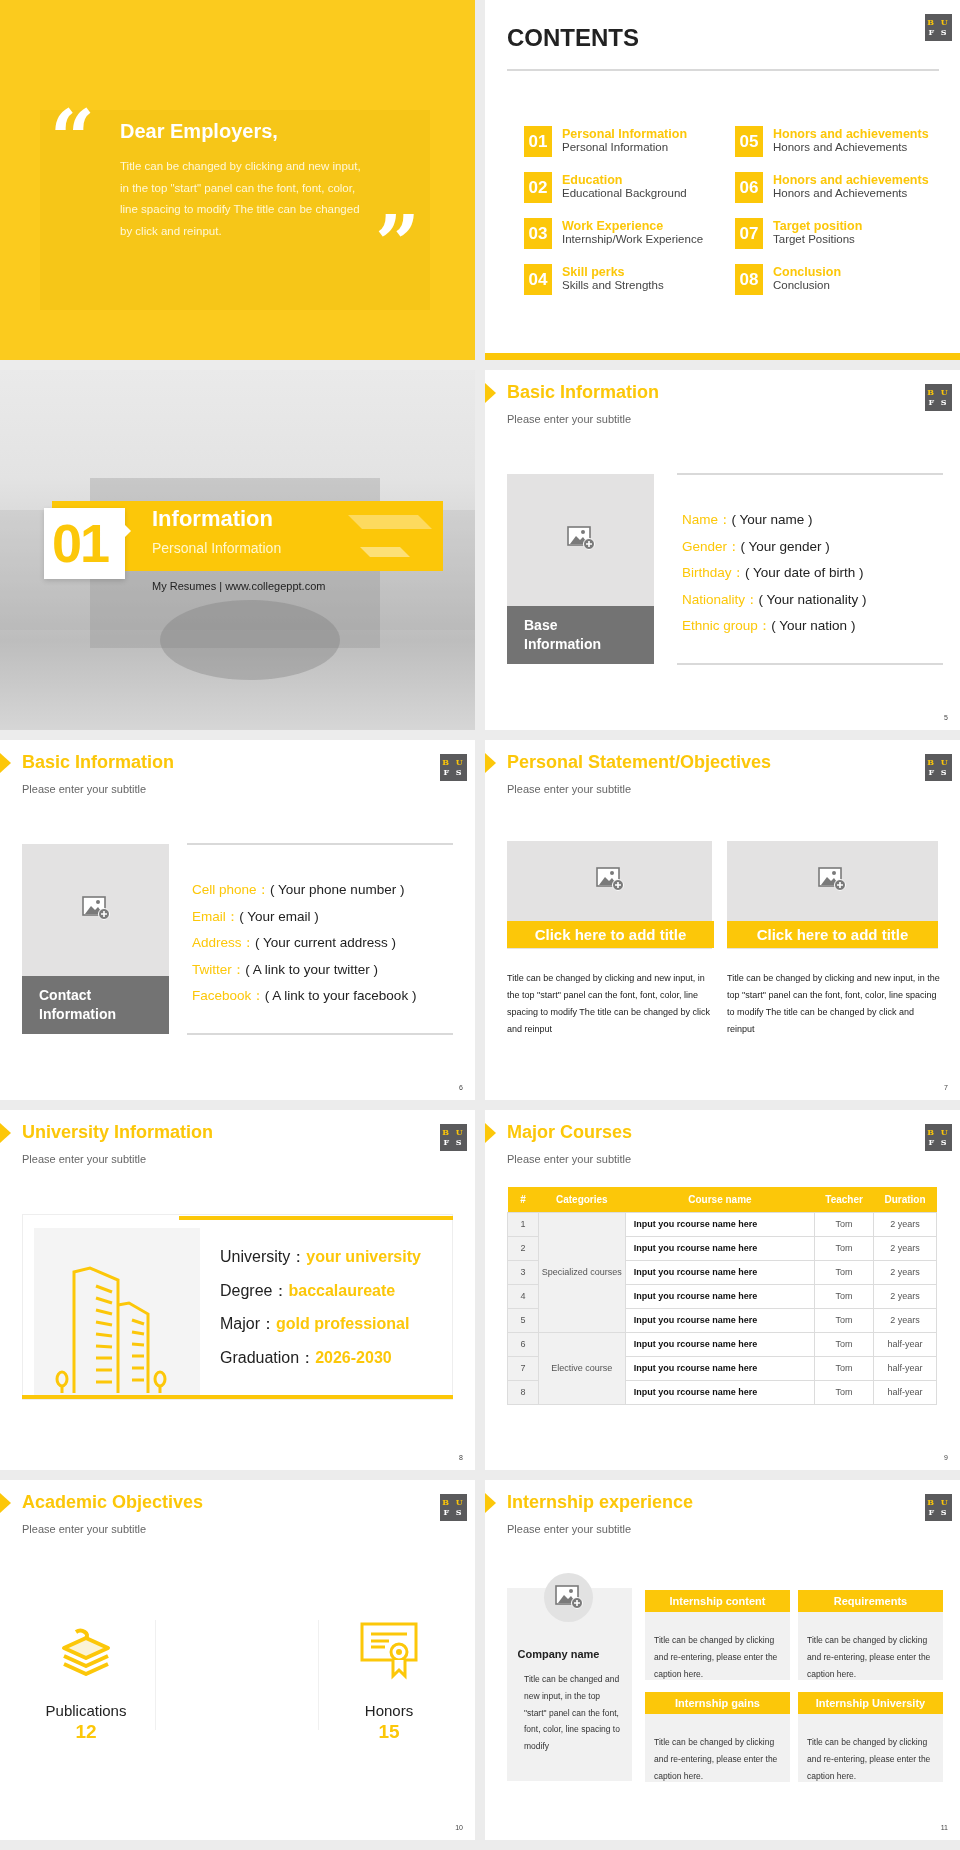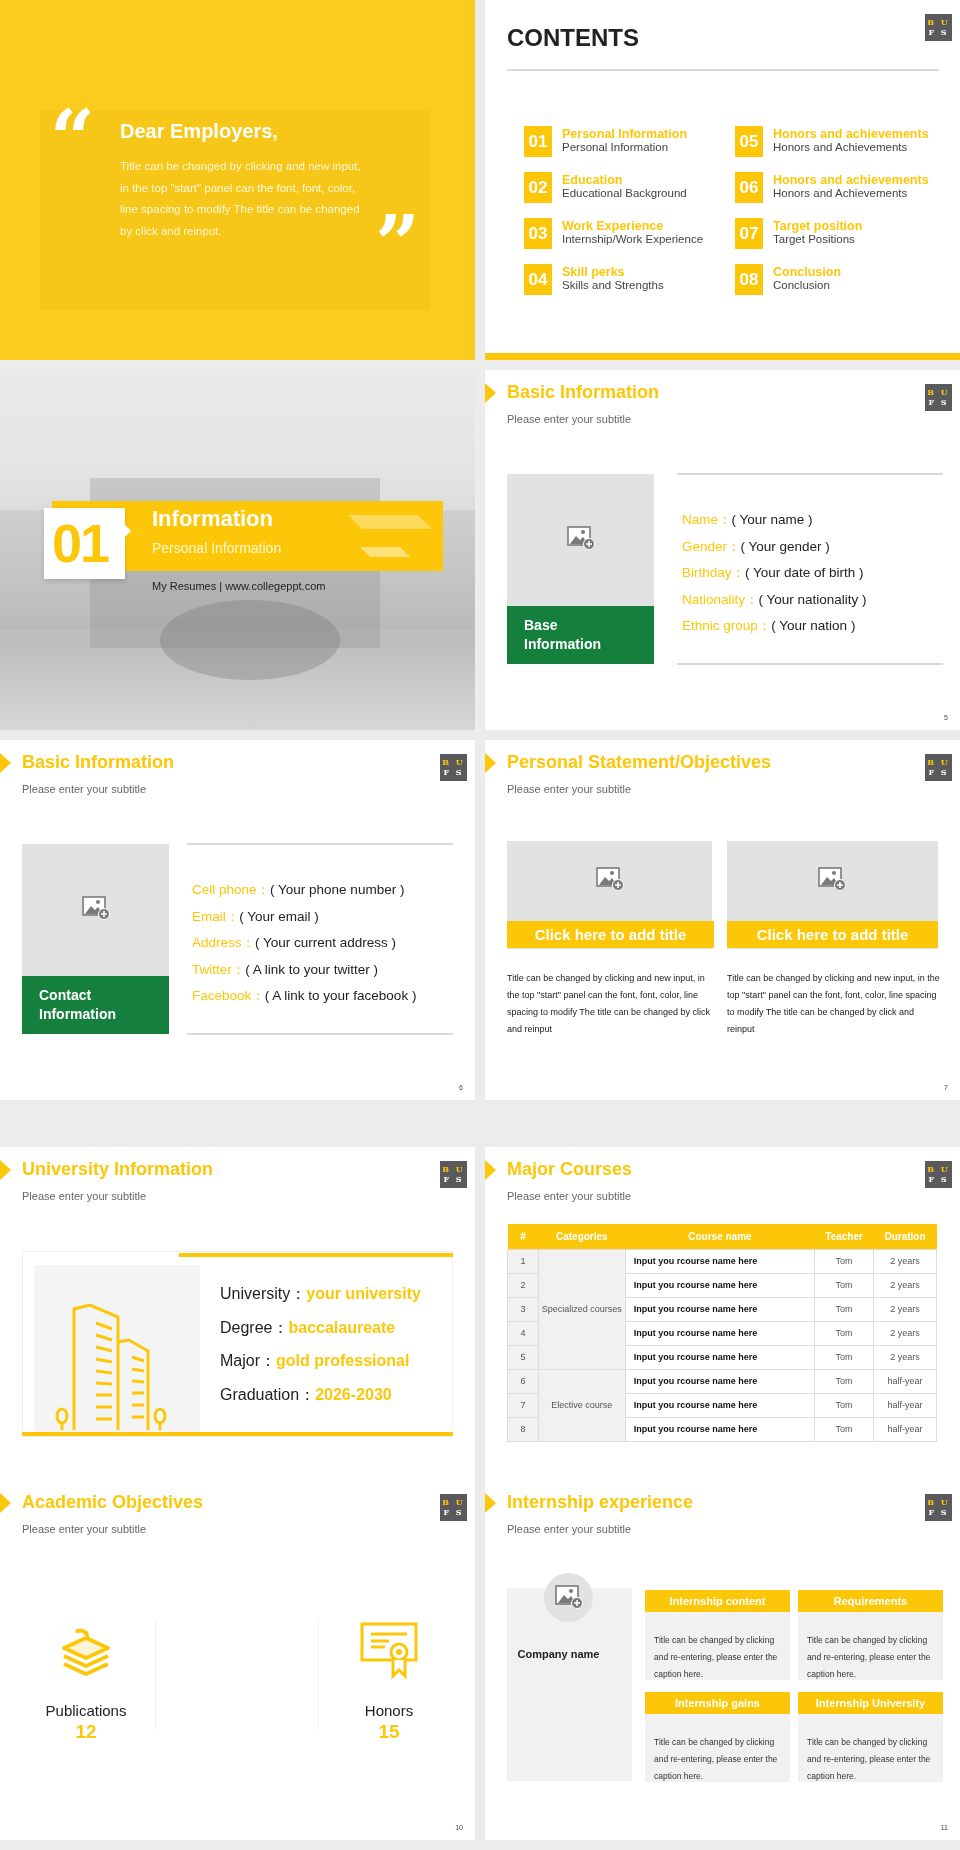--- a/index.html
+++ b/index.html
@@ -1,20 +1,20 @@
 <!DOCTYPE html>
 <html><head>
 <meta charset="utf-8">
 <style>
   * { box-sizing: border-box; margin: 0; padding: 0; }
   html, body { width: 960px; height: 1850px; background: #ececec; overflow: hidden; }
   body { font-family: "Liberation Sans", sans-serif; position: relative; }
   .slide { position: absolute; width: 475px; height: 360px; background: #ffffff; overflow: hidden; }
   .c0 { left: 0; } .c1 { left: 485px; }
-  .r0 { top: 0; } .r1 { top: 370px; } .r2 { top: 740px; } .r3 { top: 1147px; } .r4 { top: 1480px; }
+  .r0 { top: 0; } .r1 { top: 370px; } .r2 { top: 740px; } .r3 { top: 1110px; } .r4 { top: 1480px; }
 
   
   .hdr-arrow { position: absolute; left: 0; top: 13px; width: 0; height: 0;
     border-top: 10px solid transparent; border-bottom: 10px solid transparent; border-left: 11px solid #fcc709; }
   .hdr-title { position: absolute; left: 22px; top: 12px; font-size: 18px; font-weight: bold; color: #fcc709; white-space: nowrap; }
   .hdr-sub { position: absolute; left: 22px; top: 43px; font-size: 11px; color: #666; white-space: nowrap; }
   .logo { position: absolute; right: 8px; top: 14px; width: 27px; height: 27px; background: #5a5a5c;
     font-family: "DejaVu Serif", serif; font-weight: bold; font-size: 8px; line-height: 10px; text-align: center; padding-top: 3px; letter-spacing: 2px; }
   .logo .l1 { color: #fcc709; display: block; }
   .logo .l2 { color: #fff; display: block; }
@@ -49,21 +49,21 @@
   .s3 .stripe2 { position: absolute; left: 365px; top: 177px; width: 40px; height: 10px; background: rgba(255,255,255,0.45); transform: skewX(45deg); }
   .s3 .numbox { position: absolute; left: 44px; top: 138px; width: 81px; height: 71px; background: #fff; box-shadow: 0 2px 5px rgba(0,0,0,0.15); }
   .s3 .numbox span { position: absolute; left: 8px; top: 4px; font-size: 54px; font-weight: bold; color: #fcc709; letter-spacing: -2px; }
   .s3 .notch { position: absolute; left: 125px; top: 155px; width: 0; height: 0; border-top: 6px solid transparent; border-bottom: 6px solid transparent; border-left: 6px solid #fff; }
   .s3 .big { position: absolute; left: 152px; top: 136px; font-size: 22px; font-weight: bold; color: #fff; }
   .s3 .small { position: absolute; left: 152px; top: 170px; font-size: 14px; color: #fff8d0; }
   .s3 .credit { position: absolute; left: 152px; top: 210px; font-size: 11px; color: #222; }
 
   
   .card { position: absolute; left: 22px; top: 104px; width: 147px; height: 190px; background: #e3e2e2; }
-  .card .cap { position: absolute; left: 0; bottom: 0; width: 100%; height: 58px; background: #15803d; color: #fff; font-weight: bold; font-size: 14px; line-height: 19px; padding: 10px 17px; }
+  .card .cap { position: absolute; left: 0; bottom: 0; width: 100%; height: 58px; background: #737373; color: #fff; font-weight: bold; font-size: 14px; line-height: 19px; padding: 10px 17px; }
   .img-ico { position: absolute; width: 28px; height: 24px; }
   .rule-t { position: absolute; left: 192px; top: 103px; width: 266px; height: 2px; background: #d9d9d9; }
   .rule-b { position: absolute; left: 192px; top: 293px; width: 266px; height: 2px; background: #d9d9d9; }
   .fields { position: absolute; left: 197px; top: 141px; }
   .field { height: 26.5px; font-size: 13.5px; white-space: nowrap; }
   .field .k { color: #fcc709; }
   .field .v { color: #222; }
 
   
   .ps-card { position: absolute; top: 101px; height: 108px; background: #e3e2e2; }
@@ -443,20 +443,21 @@
       <span class="l1">B U</span>
       <span class="l2">F S</span>
     </div>
   <div class="co-card"></div>
   <div class="co-circle">
     <svg class="img-ico" style="left:11px;top:12px">
         <use href="#imgadd"></use>
       </svg>
   </div>
   <div class="co-name">Company name</div>
+  <div class="co-body">Title can be changed and new input, in the top "start" panel can the font, font, color, line spacing to modify</div>
   <div class="ib" style="left:160px;top:110px">
     <div class="h">Internship content</div>
     <div class="b">Title can be changed by clicking and re-entering, please enter the caption here.</div>
   </div>
   <div class="ib" style="left:313px;top:110px">
     <div class="h">Requirements</div>
     <div class="b">Title can be changed by clicking and re-entering, please enter the caption here.</div>
   </div>
   <div class="ib" style="left:160px;top:212px">
     <div class="h">Internship gains</div>

